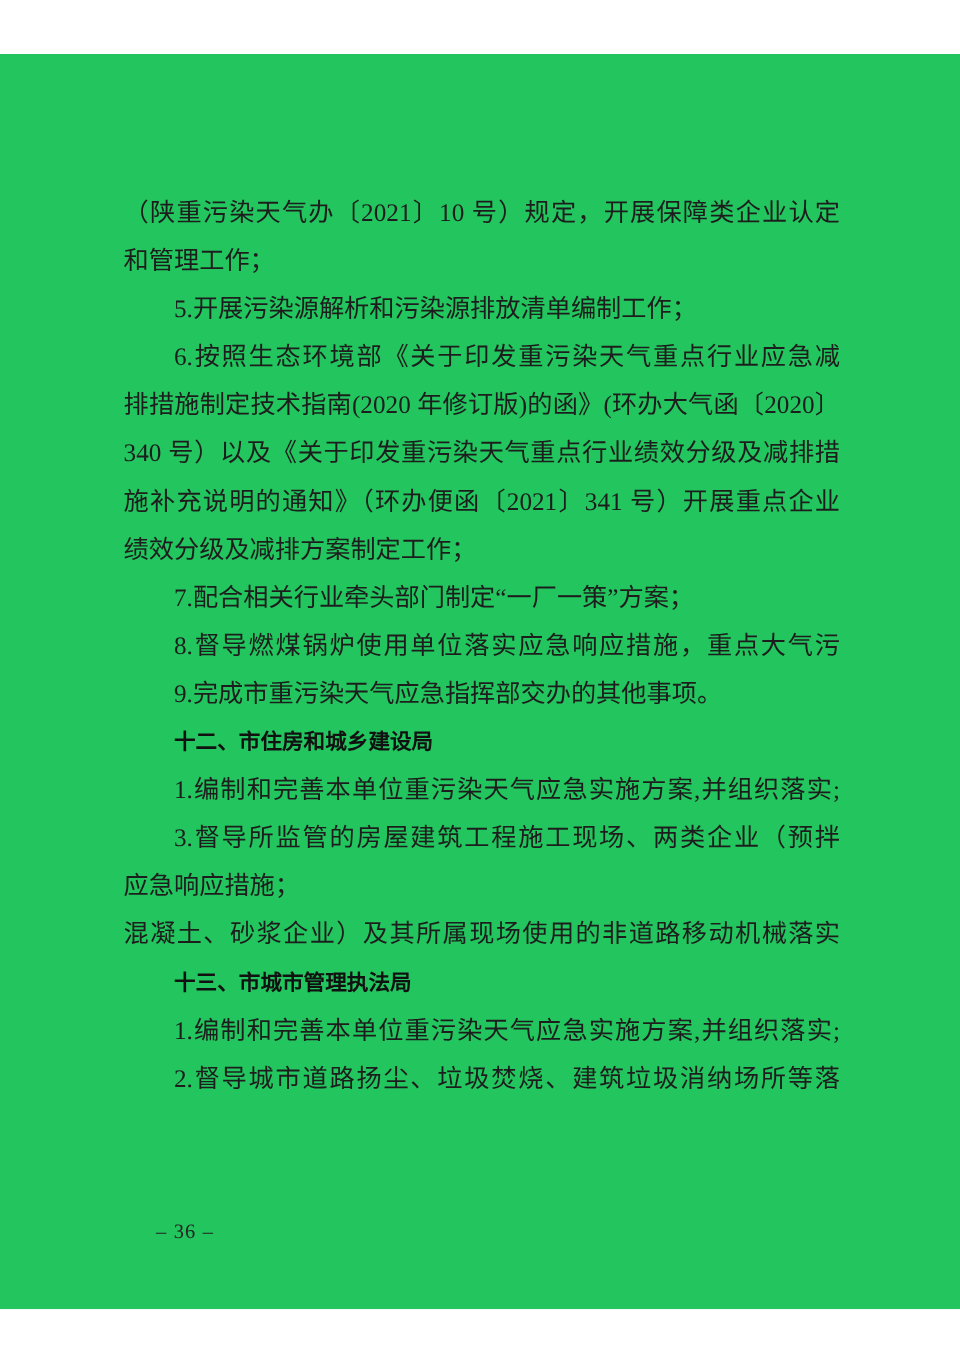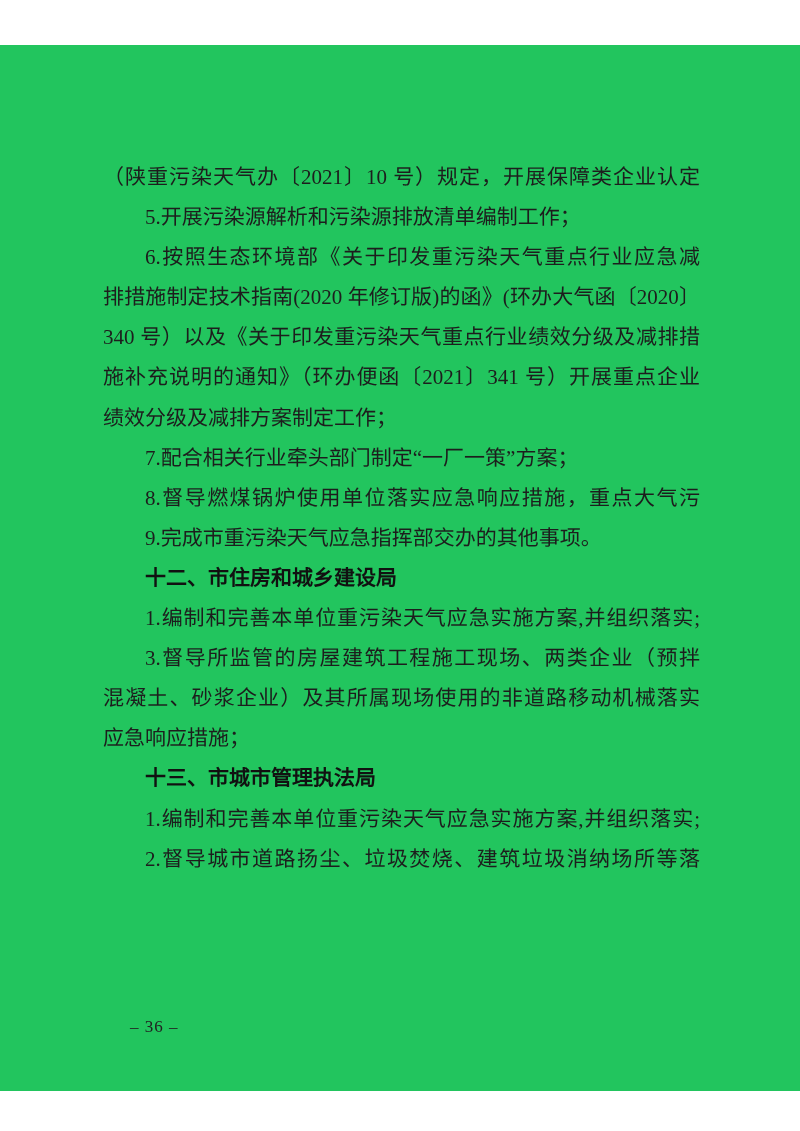--- a/index.html
+++ b/index.html
@@ -40,21 +40,21 @@
     text-align-last: justify;
   }
   
   .ind {
     text-indent: 42px;
   }
   
   .head {
     font-family: "Liberation Sans", sans-serif;
     font-weight: 700;
-    font-size: 21px;
+    font-size: 18px;
     color: #111111;
   }
   .page-footer {
     position: absolute;
     left: 130px;
     top: 972px;
     font-family: "Liberation Serif", serif;
     font-size: 17px;
     letter-spacing: 1px;
     color: #222222;
@@ -62,20 +62,21 @@
 </style>
 </head>
 <body>
 
 <div class="page">
 
   <div class="page-body">
 
     <div class="para">
       <div class="ln fill">（陕重污染天气办〔2021〕10 号）规定，开展保障类企业认定</div>
+      <div class="ln">和管理工作；</div>
     </div>
 
     <div class="para">
       <div class="ln ind">5.开展污染源解析和污染源排放清单编制工作；</div>
     </div>
 
     <div class="para">
       <div class="ln ind fill">6.按照生态环境部《关于印发重污染天气重点行业应急减</div>
       <div class="ln fill">排措施制定技术指南(2020 年修订版)的函》(环办大气函〔2020〕</div>
       <div class="ln fill">340 号）以及《关于印发重污染天气重点行业绩效分级及减排措</div>
@@ -99,22 +100,22 @@
       <div class="ln ind head">十二、市住房和城乡建设局</div>
     </div>
 
     <div class="para">
       <div class="ln ind fill">1.编制和完善本单位重污染天气应急实施方案,并组织落实;</div>
     </div>
 
 
     <div class="para">
       <div class="ln ind fill">3.督导所监管的房屋建筑工程施工现场、两类企业（预拌</div>
+      <div class="ln">应急响应措施；</div>
       <div class="ln fill">混凝土、砂浆企业）及其所属现场使用的非道路移动机械落实</div>
-      <div class="ln">应急响应措施；</div>
     </div>
 
 
     <div class="para">
       <div class="ln ind head">十三、市城市管理执法局</div>
     </div>
 
     <div class="para">
       <div class="ln ind fill">1.编制和完善本单位重污染天气应急实施方案,并组织落实;</div>
     </div>

